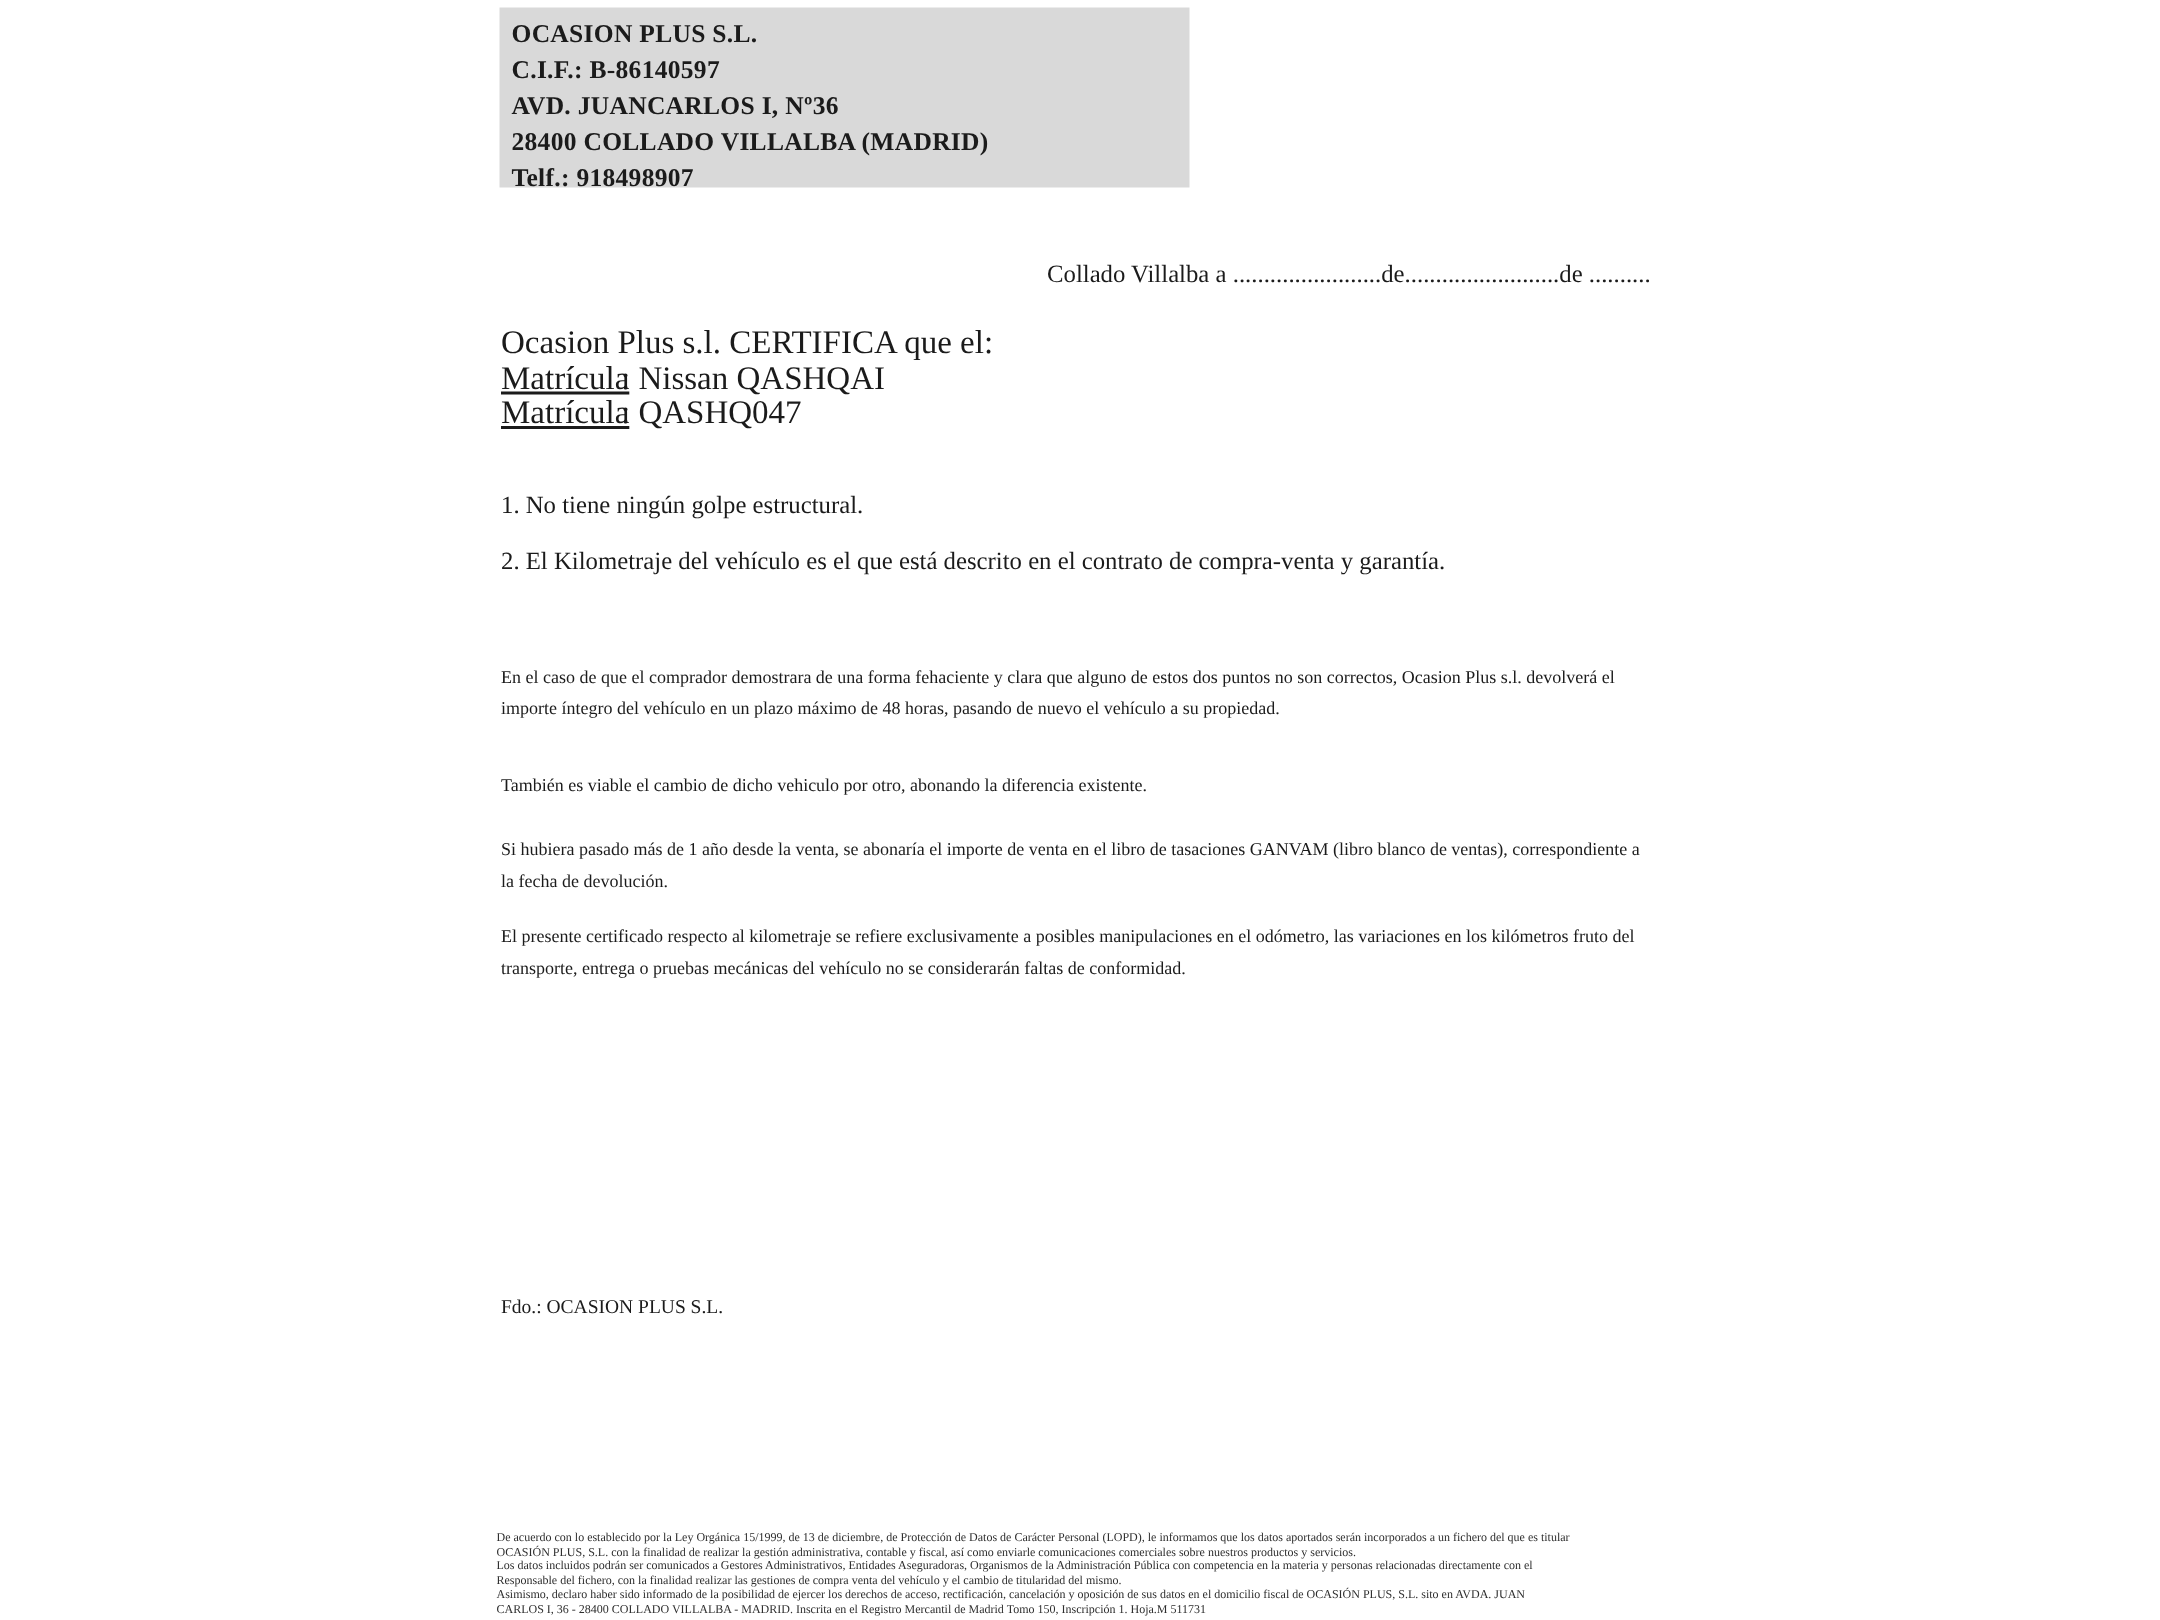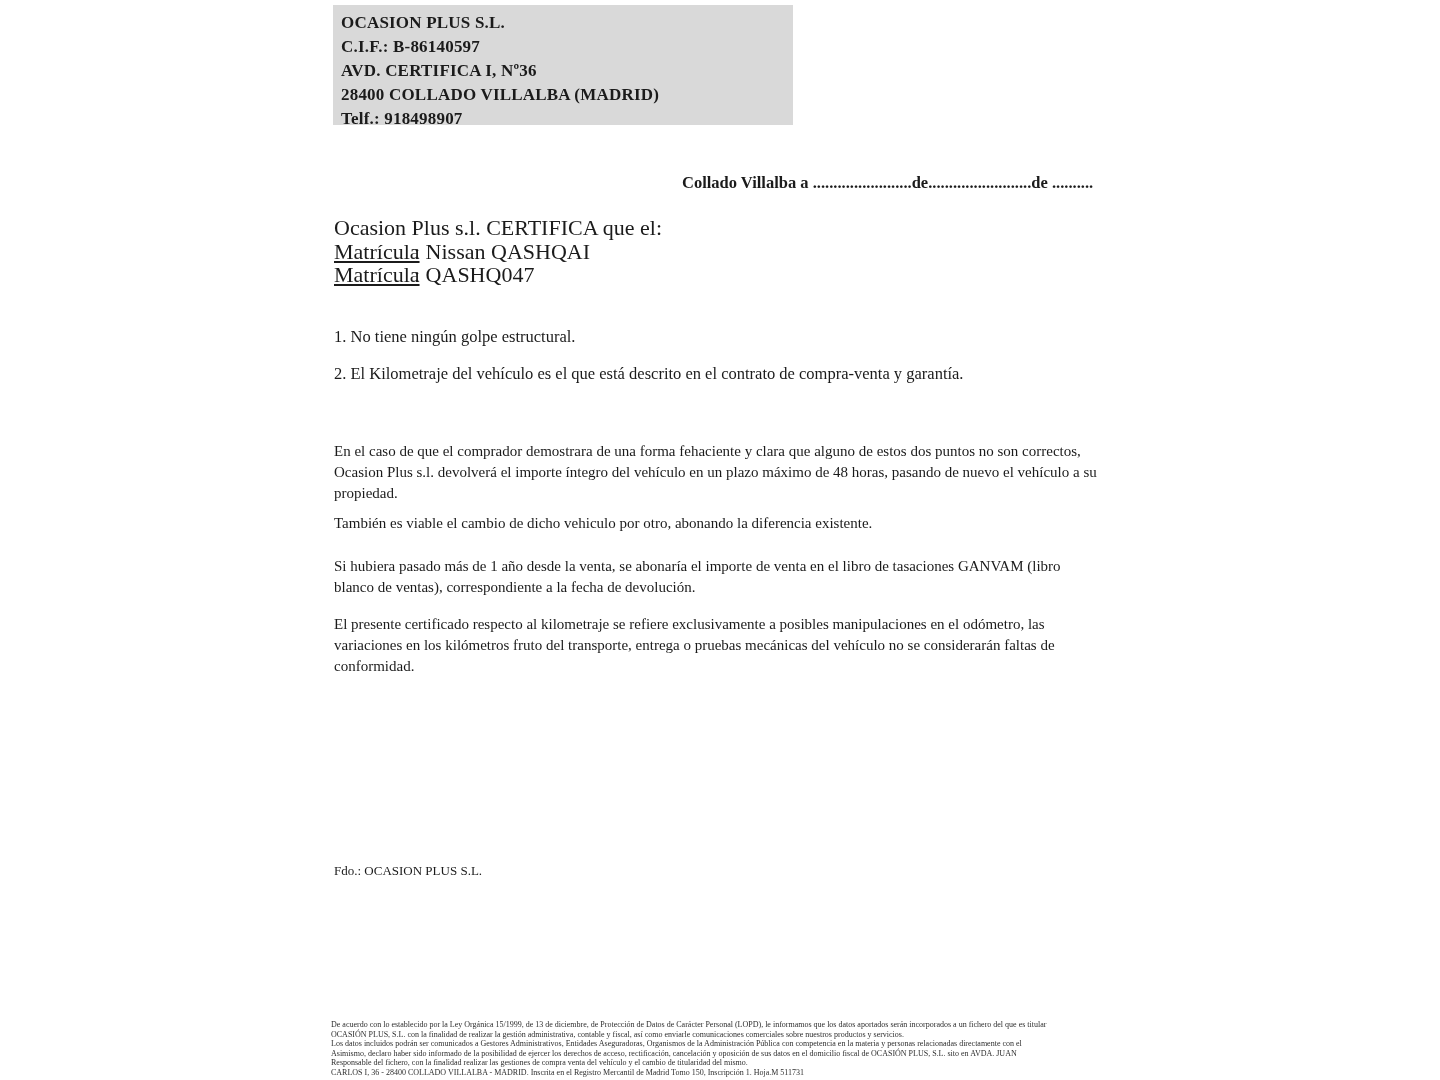--- a/index.html
+++ b/index.html
@@ -17,41 +17,41 @@
     background:#d9d9d9;
     padding:6px 8px;
     font-weight:bold;
     font-size:17px;
     line-height:24px;
     letter-spacing:0.2px;
   }
   .header-box div{white-space:nowrap;}
 
   .date-line{
-    position:absolute;left:682px;top:172px;
-    font-size:16.5px;line-height:21px;white-space:nowrap;font-weight:bold;
+    position:absolute;left:698px;top:172px;
+    font-size:16.5px;line-height:21px;white-space:nowrap;
   }
 
   .cert-block{
     position:absolute;left:334px;top:216px;
     font-size:22px;line-height:23.5px;
   }
   .cert-row .lbl{display:inline-block;width:80px;}
   .cert-row .lbl span{text-decoration:underline;}
 
   .item{
     position:absolute;left:334px;
     font-size:16.5px;line-height:21px;white-space:nowrap;
   }
   .item-1{top:326px;}
   .item-2{top:363px;}
 
   .para{
     position:absolute;left:334px;width:768px;
-    font-size:15px;line-height:21px;
+    font-size:12px;line-height:21px;
     text-align:left;
   }
   .para-1{top:441px;}
   .para-2{top:513px;}
   .para-3{top:556px;}
   .para-4{top:614px;}
 
   .signature{
     position:absolute;left:334px;top:863px;
     font-size:13px;white-space:nowrap;
@@ -64,21 +64,21 @@
   .legal div{white-space:nowrap;}
 </style>
 </head>
 <body>
 
 <div class="page">
 
   <div class="header-box">
     <div>OCASION PLUS S.L.</div>
     <div>C.I.F.: B-86140597</div>
-    <div>AVD. CERTIFICA I, Nº36</div>
+    <div>AVD. JUANCARLOS I, Nº36</div>
     <div>28400 COLLADO VILLALBA (MADRID)</div>
     <div>Telf.: 918498907</div>
   </div>
 
   <div class="date-line">Collado Villalba a ........................de.........................de ..........</div>
 
   <div class="cert-block">
     <div>Ocasion Plus s.l. CERTIFICA que el:</div>
     <div class="cert-row">
       <span class="lbl"><span>Matrícula</span></span><span>: Nissan QASHQAI</span>
@@ -95,18 +95,18 @@
   <div class="para para-2">También es viable el cambio de dicho vehiculo por otro, abonando la diferencia existente.</div>
   <div class="para para-3">Si hubiera pasado más de 1 año desde la venta, se abonaría el importe de venta en el libro de tasaciones GANVAM (libro blanco de ventas), correspondiente a la fecha de devolución.</div>
   <div class="para para-4">El presente certificado respecto al kilometraje se refiere exclusivamente a posibles manipulaciones en el odómetro, las variaciones en los kilómetros fruto del transporte, entrega o pruebas mecánicas del vehículo no se considerarán faltas de conformidad.</div>
 
   <div class="signature">Fdo.: OCASION PLUS S.L.</div>
 
   <div class="legal">
     <div>De acuerdo con lo establecido por la Ley Orgánica 15/1999, de 13 de diciembre, de Protección de Datos de Carácter Personal (LOPD), le informamos que los datos aportados serán incorporados a un fichero del que es titular</div>
     <div>OCASIÓN PLUS, S.L. con la finalidad de realizar la gestión administrativa, contable y fiscal, así como enviarle comunicaciones comerciales sobre nuestros productos y servicios.</div>
     <div>Los datos incluidos podrán ser comunicados a Gestores Administrativos, Entidades Aseguradoras, Organismos de la Administración Pública con competencia en la materia y personas relacionadas directamente con el</div>
+    <div>Responsable del fichero, con la finalidad realizar las gestiones de compra venta del vehículo y el cambio de titularidad del mismo.</div>
     <div>Asimismo, declaro haber sido informado de la posibilidad de ejercer los derechos de acceso, rectificación, cancelación y oposición de sus datos en el domicilio fiscal de OCASIÓN PLUS, S.L. sito en AVDA. JUAN</div>
-    <div>Responsable del fichero, con la finalidad realizar las gestiones de compra venta del vehículo y el cambio de titularidad del mismo.</div>
     <div>CARLOS I, 36 - 28400 COLLADO VILLALBA - MADRID. Inscrita en el Registro Mercantil de Madrid Tomo 150, Inscripción 1. Hoja.M 511731</div>
   </div>
 
 </div>
 
 </body></html>

